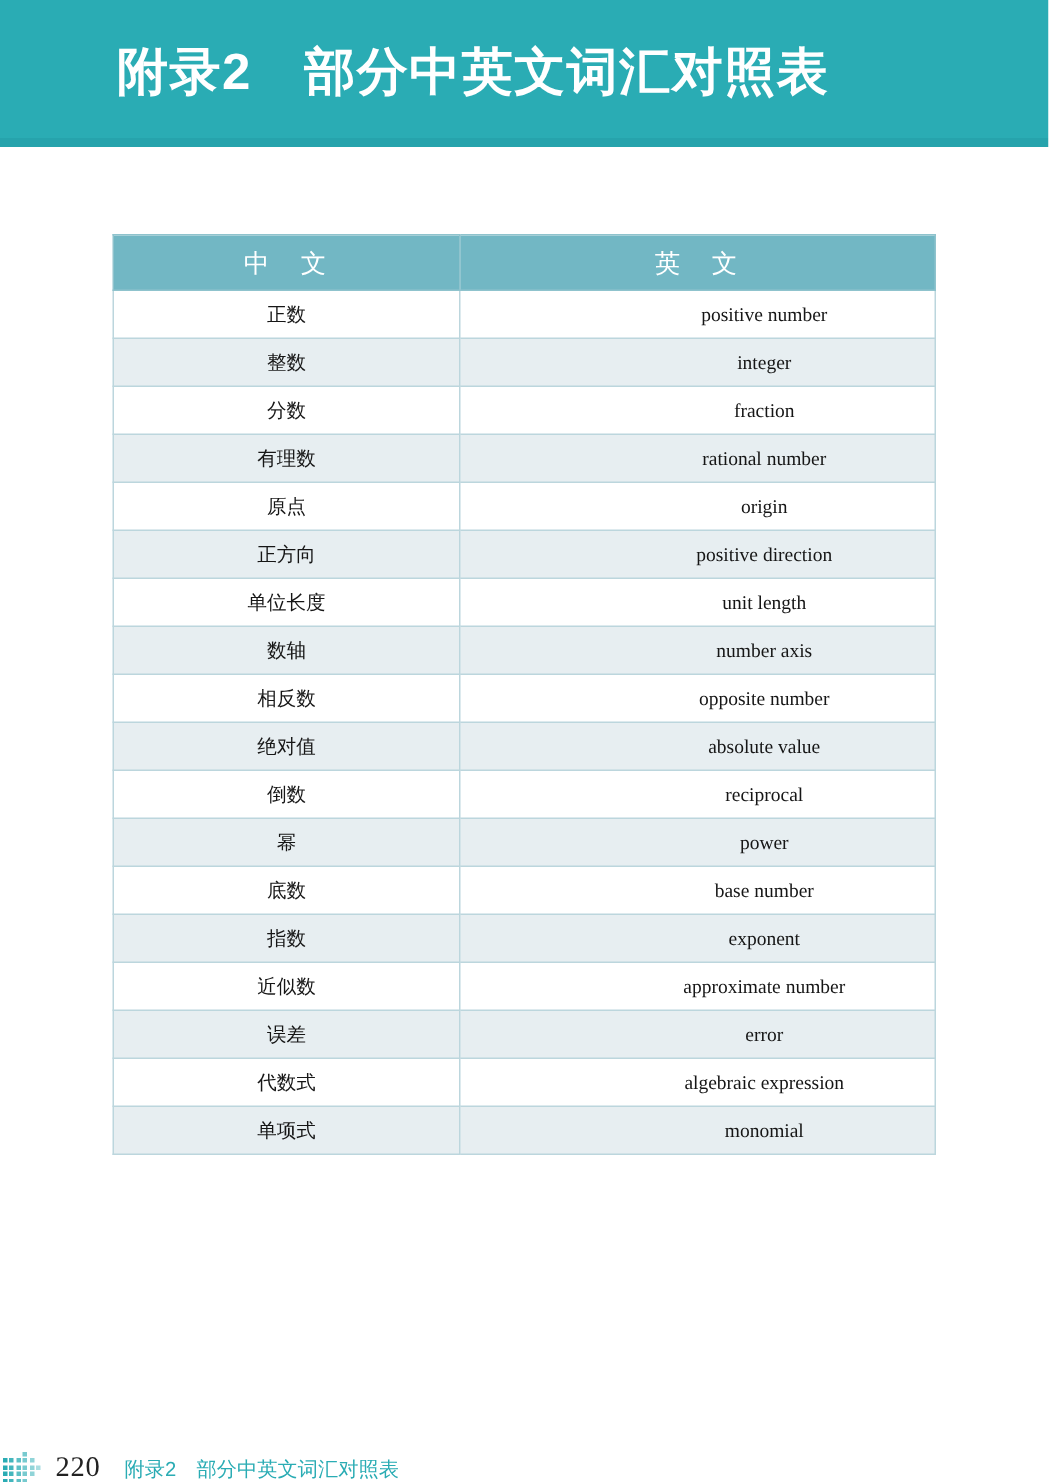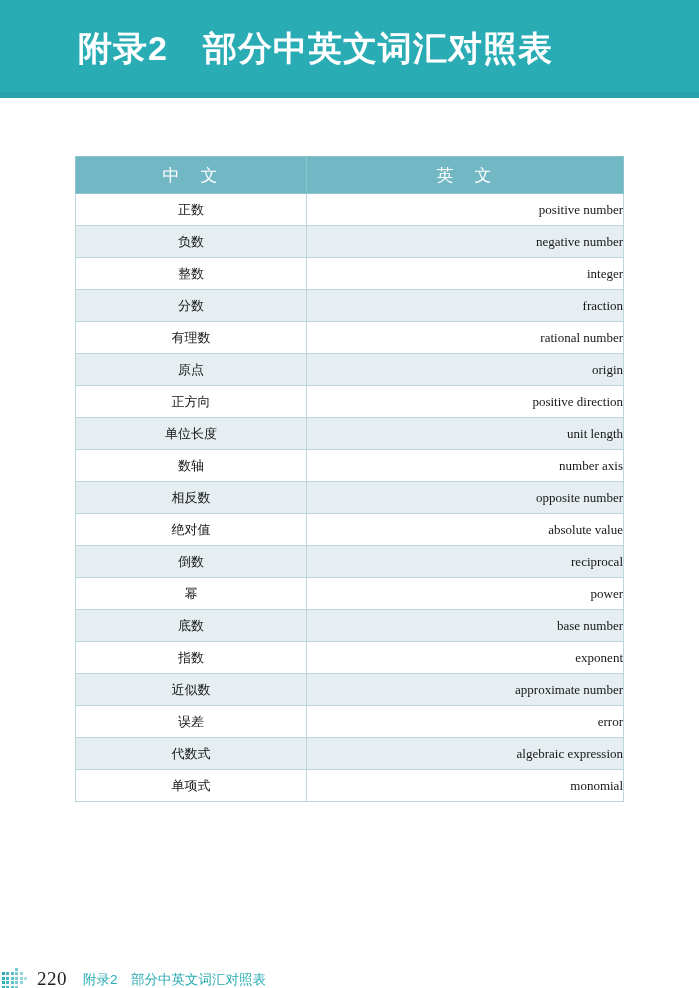--- a/index.html
+++ b/index.html
@@ -77,21 +77,21 @@
   #vocab-table tbody tr:nth-child(odd) td { background: #ffffff; }
   #vocab-table tbody tr:nth-child(even) td { background: #e7eef1; }
 
   .cell-cn {
     text-align: center;
     font-family: Liberation Mono, monospace;
     font-size: 13.5px;
     color: #111111;
   }
   .cell-en {
-    text-align: right;
+    text-align: center;
     padding-left: 89px !important;
     font-family: "Liberation Serif", "DejaVu Serif", serif;
     font-size: 13.5px;
     color: #111111;
     box-sizing: border-box;
     margin-left: 20px;
   }
 
   
   #vocab-table {
@@ -152,24 +152,20 @@
   <thead>
     <tr>
       <th>中　文</th>
       <th>英　文</th>
     </tr>
   </thead>
   <tbody id="vocab-body">
       <tr>
         <td class="cell-cn">正数</td>
         <td class="cell-en">positive number</td>
-      </tr>
-      <tr>
-        <td class="cell-cn">负数</td>
-        <td class="cell-en">negative number</td>
       </tr>
       <tr>
         <td class="cell-cn">整数</td>
         <td class="cell-en">integer</td>
       </tr>
       <tr>
         <td class="cell-cn">分数</td>
         <td class="cell-en">fraction</td>
       </tr>
       <tr>

